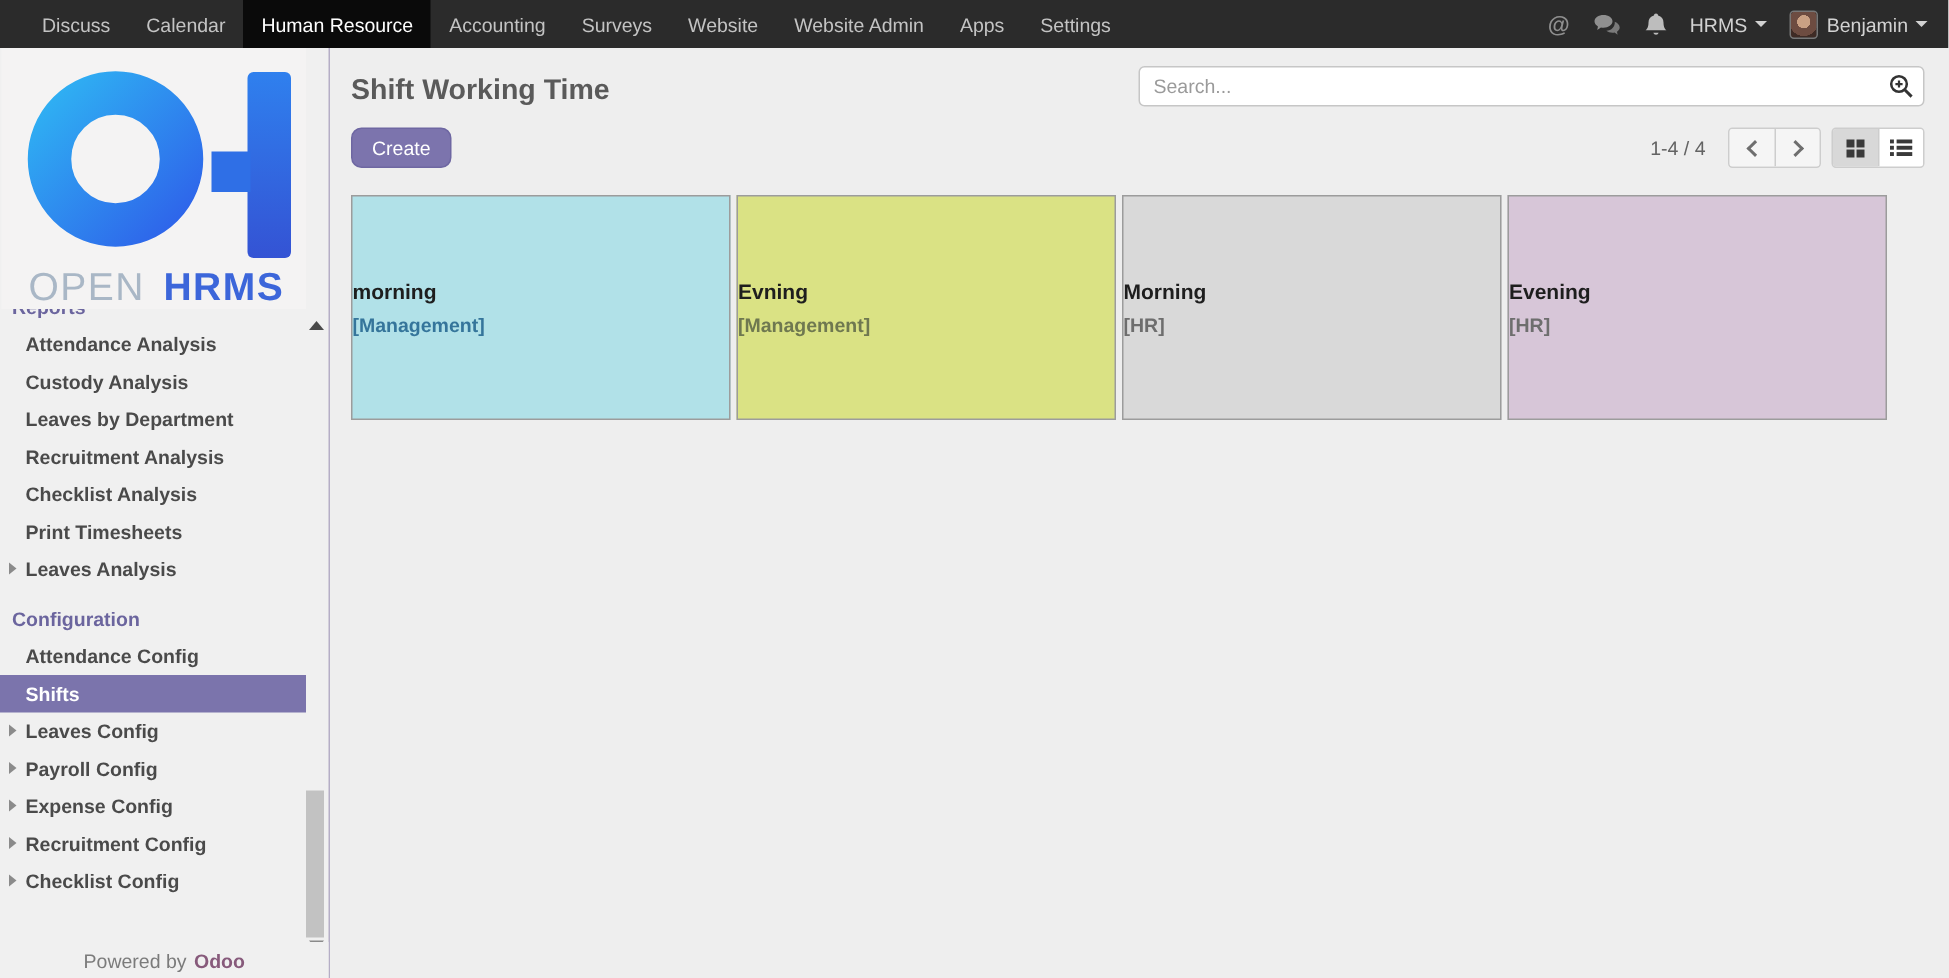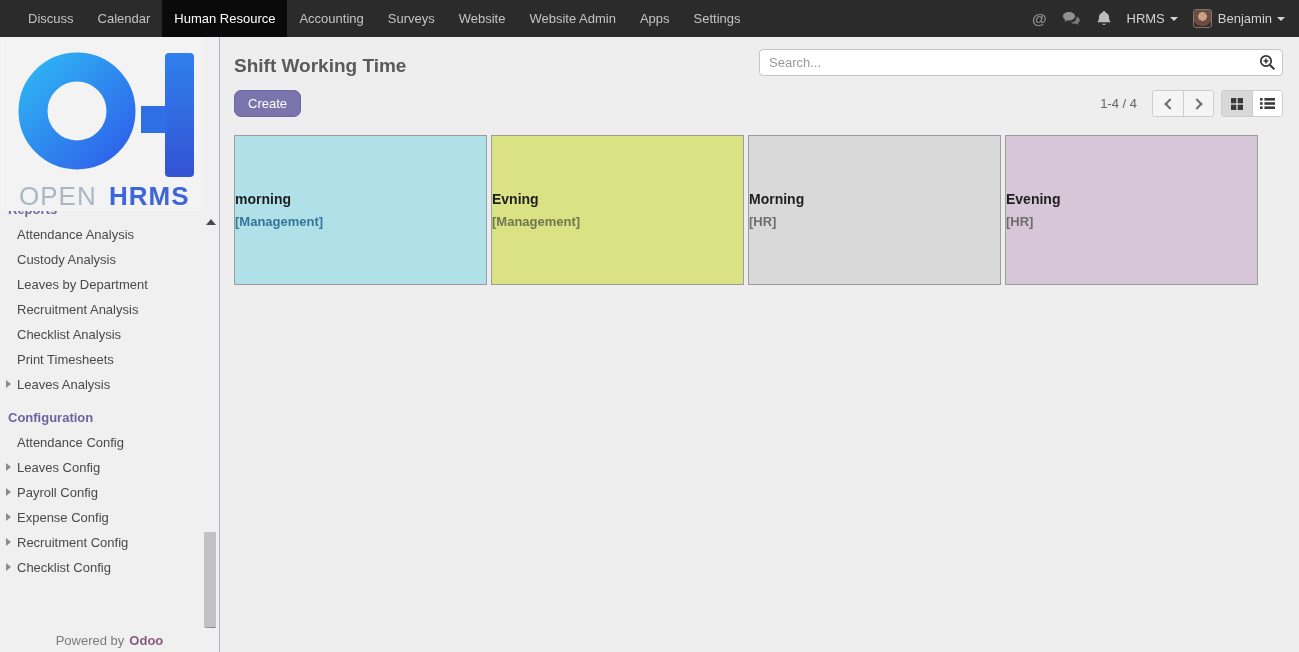--- a/index.html
+++ b/index.html
@@ -1,21 +1,21 @@
 <!DOCTYPE html>
 <html><head>
 <meta charset="utf-8">
 <style>
   * { margin:0; padding:0; box-sizing:border-box; }
   html,body { width:1299px; height:652px; overflow:hidden; }
   body { font-family:"Liberation Sans", sans-serif; background:#eeeeee; }
   .screen { width:1299px; height:652px; display:flex; flex-direction:column; }
 
   
-  .topbar { height:37px; background:#2b2b2b; display:flex; justify-content:space-between; align-items:stretch; flex:none; }
+  .topbar { height:32px; background:#2b2b2b; display:flex; justify-content:space-between; align-items:stretch; flex:none; }
   .topbar-nav { display:flex; align-items:stretch; padding-left:16px; }
   .nav-item { display:flex; align-items:center; padding:0 12px; font-size:13px; color:#c3c3c3; cursor:pointer; white-space:nowrap; }
   .nav-item.active { background:#0a0a0a; color:#ffffff; }
   .topbar-right { display:flex; align-items:center; gap:15px; padding-right:14px; }
   .tb-icon { display:flex; align-items:center; cursor:pointer; }
   .at-glyph { font-size:15px; color:#8f8f8f; font-weight:bold; }
   .caret-down { width:0; height:0; border:4px solid transparent; border-top-color:currentColor; margin-top:4px; margin-left:5px; }
   .hrms-menu, .user-menu { display:flex; align-items:center; color:#d2d2d2; font-size:13px; cursor:pointer; }
   .avatar { width:19px; height:19px; border-radius:3px; margin-right:6px;
             background:radial-gradient(circle at 50% 38%, #caa184 0 32%, #6d4c41 33% 70%, #3e2b25 71%); border:1px solid #777; }
@@ -27,21 +27,21 @@
   .sidebar { width:220px; flex:none; background:#f0f0f0; border-right:1px solid #b5aec6; position:relative; }
   .logo-block { position:absolute; top:0; left:1px; width:203px; height:174px; background:#f4f3f3; z-index:2; }
   .logo-svg { display:block; margin:14px 0 0 16px; }
   .wordmark { margin:2px 0 0 18px; font-size:26px; letter-spacing:1px; white-space:nowrap; }
   .wordmark .wm-open { color:#a9b7c6; font-weight:300; }
   .wordmark .wm-hrms { color:#3c66da; font-weight:bold; margin-left:4px; }
 
   .menu { position:relative; z-index:1; width:204px; padding-top:160px; }
   .menu-heading { height:25px; display:flex; align-items:center; padding-left:8px; font-size:13px; font-weight:bold; color:#6b659e; }
   .menu-heading.second { margin-top:8px; }
-  .menu-item { height:25px; display:flex; align-items:center; padding-left:17px; font-size:13px; color:#4a4a4a; cursor:pointer; position:relative; }
+  .menu-item { height:25px; display:flex; align-items:center; padding-left:17px; font-size:13px; color:#4a4a4a; cursor:pointer; position:relative;font-weight:bold; }
   .menu-item.active { background:#7b74ac; color:#ffffff; }
   .menu-item.expandable::before { content:''; position:absolute; left:6px; top:8px; width:0; height:0;
         border-left:5px solid #8b8b8b; border-top:4px solid transparent; border-bottom:4px solid transparent; }
 
   .scrollcol { position:absolute; top:178px; right:1px; bottom:14px; width:15px; z-index:3; }
   .scroll-arrow { position:absolute; left:3px; width:0; height:0; cursor:pointer; }
   .scroll-arrow.up { top:2px; border:5px solid transparent; border-bottom:6px solid #4a4a4a; margin-top:-3px; }
   .scroll-arrow.down { bottom:0; border:5px solid transparent; border-top:6px solid #8a8a8a; }
   .scroll-thumb { position:absolute; top:317px; left:1px; width:12px; height:98px; background:#c2c2c2; cursor:pointer; }
 
@@ -132,20 +132,21 @@
         <div class="menu-item">Attendance Analysis</div>
         <div class="menu-item">Custody Analysis</div>
         <div class="menu-item">Leaves by Department</div>
         <div class="menu-item">Recruitment Analysis</div>
         <div class="menu-item">Checklist Analysis</div>
         <div class="menu-item">Print Timesheets</div>
         <div class="menu-item expandable">Leaves Analysis</div>
 
         <div class="menu-heading second">Configuration</div>
         <div class="menu-item">Attendance Config</div>
+        <div class="menu-item active">Shifts</div>
         <div class="menu-item expandable">Leaves Config</div>
         <div class="menu-item expandable">Payroll Config</div>
         <div class="menu-item expandable">Expense Config</div>
         <div class="menu-item expandable">Recruitment Config</div>
         <div class="menu-item expandable">Checklist Config</div>
       </div>
 
       <div class="logo-block">
         <svg class="logo-svg" width="182" height="128" viewBox="0 0 182 128">
           <defs>

